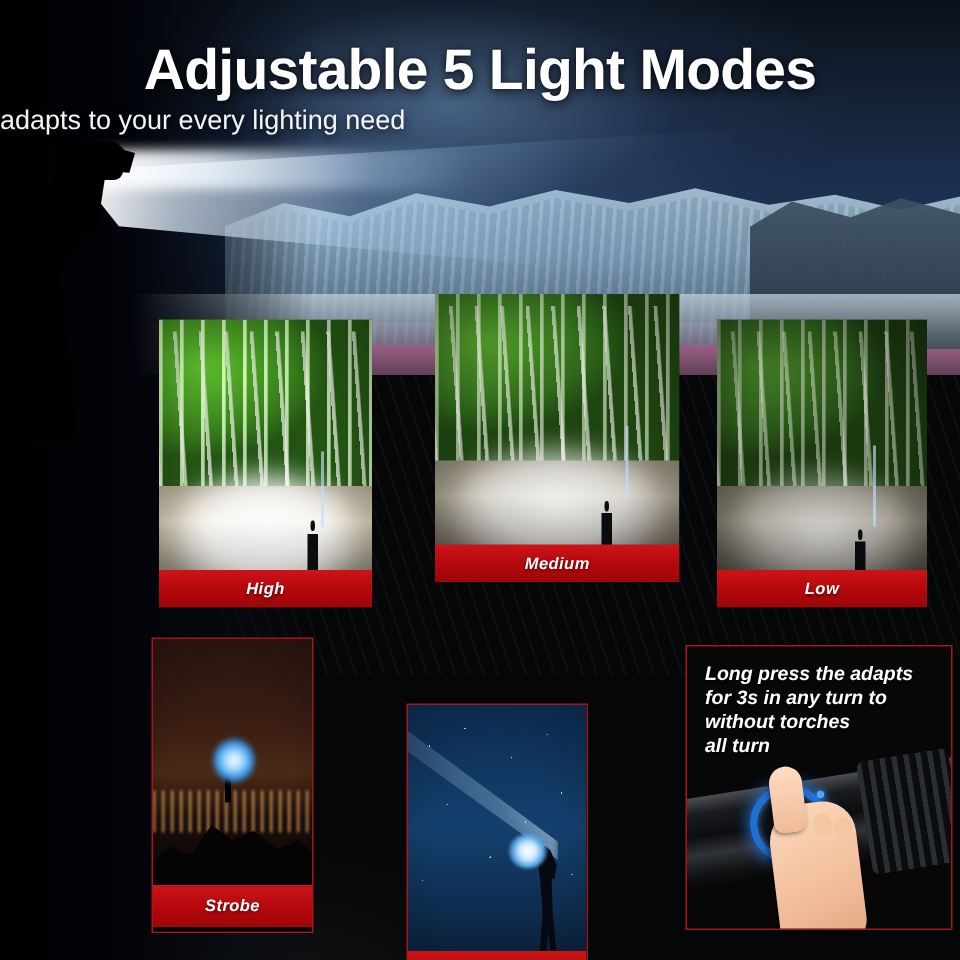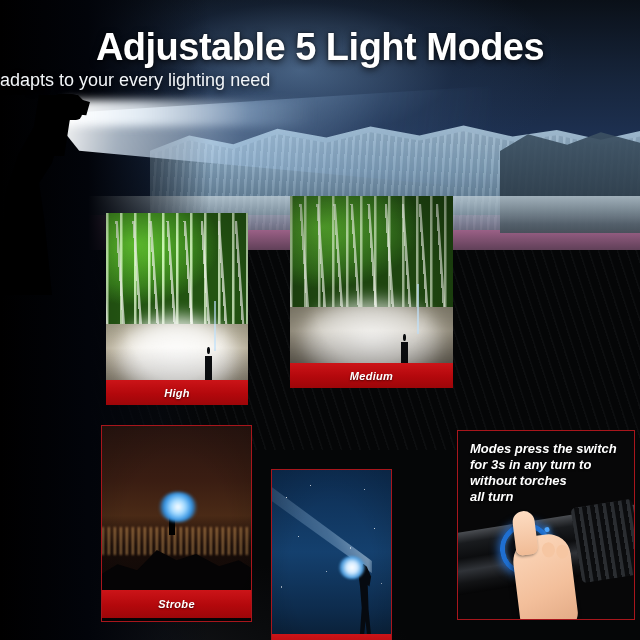--- a/index.html
+++ b/index.html
@@ -300,22 +300,41 @@
         <div class="f-person" style="left:68%;bottom:6%;width:7px;height:34px;">
           <div class="head"></div>
         </div>
         <div class="f-edge" style="opacity:.65;"></div>
       </div>
       <div class="vig" style="opacity:.7;"></div>
     </div>
     <div class="bar" style="top:167px;height:25px;">Medium</div>
   </div>
 
-
-  <div class="tile" style="left:101px;top:425px;width:106px;height:195px;border:1.5px solid #a8161c;padding-left:43px;">
+  <div class="tile" style="left:478px;top:213px;width:140px;height:192px;">
+    <div class="photo">
+      <div class="forest">
+        <div class="f-sky" style="background:linear-gradient(180deg,#93ab9f 0%,#50684f 100%);"></div>
+        <div class="f-trees" style="filter:brightness(.92) saturate(1.05);"></div>
+        <div class="f-trunks" style="opacity:.6;"></div>
+        <div class="f-veg-l"></div>
+        <div class="f-ground" style="filter:brightness(.95);"></div>
+        <div class="f-pool" style="background:radial-gradient(ellipse,rgba(255,255,255,.70) 0%,rgba(255,255,255,.36) 50%,rgba(255,255,255,.08) 80%,rgba(255,255,255,0) 100%);"></div>
+        <div class="f-pole" style="left:74%;top:44%;height:28%;"></div>
+        <div class="f-person" style="left:66%;bottom:5%;width:7px;height:34px;">
+          <div class="head"></div>
+        </div>
+        <div class="f-edge" style="opacity:.8;"></div>
+      </div>
+      <div class="vig" style="opacity:.85;"></div>
+    </div>
+    <div class="bar" style="top:167px;height:25px;">Low</div>
+  </div>
+
+  <div class="tile" style="left:101px;top:425px;width:106px;height:195px;border:1.5px solid #a8161c;">
     <div class="photo">
       <div class="strobe-sc"></div>
       <div class="s-citylights"></div>
       <div class="s-hill"></div>
       <div class="s-person"></div>
       <div class="s-glow"></div>
       <div class="vig" style="opacity:.5;"></div>
     </div>
     <div class="bar" style="top:164px;height:28px;">Strobe</div>
   </div>
@@ -328,21 +347,21 @@
       <div class="sos-person"></div>
       <div class="sos-flash"></div>
       <div class="sos-ground"></div>
       <div class="vig" style="opacity:.45;"></div>
     </div>
     <div class="bar" style="top:164px;height:28px;">SOS</div>
   </div>
 
   <div class="note">
     <div class="note-text">
-      <div>Modes press the switch</div>
+      <div>Long press the adapts</div>
       <div>for 3s in any turn to</div>
       <div>without torches</div>
       <div>all turn</div>
     </div>
 
     <div class="torch-body"></div>
     <div class="torch-head"></div>
     <div class="torch-ring"></div>
     <div class="torch-dots">
       <i></i>

